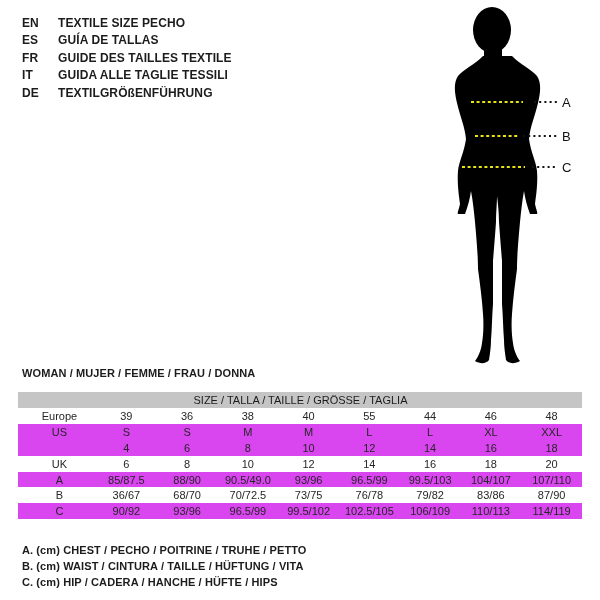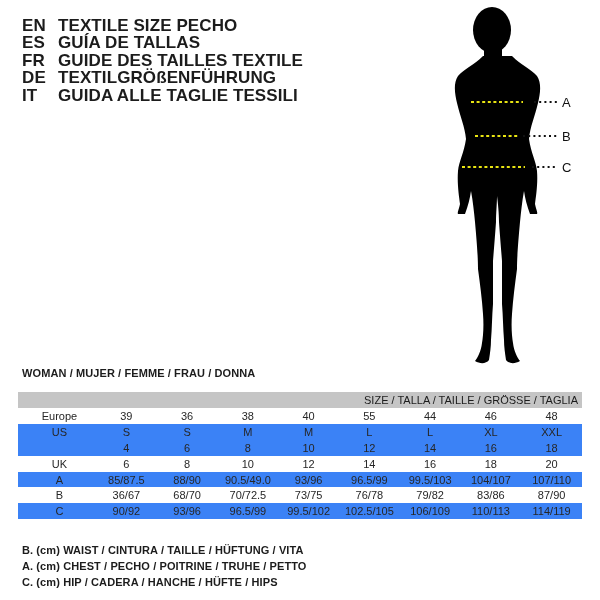--- a/index.html
+++ b/index.html
@@ -3,39 +3,39 @@
 <meta charset="utf-8">
 <style>
   html,body{margin:0;padding:0;}
   body{
     width:600px;height:600px;position:relative;background:#ffffff;
     font-family:"Liberation Sans","DejaVu Sans",sans-serif;
     color:#1c1c1c;overflow:hidden;
   }
   
   .lang-block{position:absolute;top:16px;left:22px;}
-  .lang-row{display:flex;height:17.4px;font-weight:bold;font-size:17px;letter-spacing:0.1px;}
+  .lang-row{display:flex;height:17.4px;font-weight:bold;font-size:12px;letter-spacing:0.1px;}
   .lang-code{width:36px;flex:0 0 36px;}
   
   .figure-wrap{position:absolute;left:385px;top:0;width:215px;height:380px;}
   
   .section-title{position:absolute;left:22px;top:367px;font-weight:bold;font-size:11px;letter-spacing:0.1px;}
   
   .size-table{
     position:absolute;left:18px;top:392px;width:564px;
     border-collapse:collapse;table-layout:fixed;font-size:11px;color:#262626;
   }
   .size-table col.label-col{width:78px;}
   .size-table th{
-    background:#c5c5c5;font-weight:normal;text-align:right;
+    background:#c5c5c5;font-weight:normal;text-align:center;
     padding:1px 4px 2px 5px;font-size:11px;color:#1c1c1c;height:13px;
   }
   .size-table td{height:15.9px;text-align:center;padding:0;white-space:nowrap;}
   .size-table td.row-label{text-align:center;padding-left:5px;}
-  .size-table tr.shaded{background:#3b82f6;}
+  .size-table tr.shaded{background:#d946ef;}
   
   .legend{position:absolute;left:22px;top:544px;}
   .legend-line{font-weight:bold;font-size:11px;height:16.2px;letter-spacing:0.1px;}
 </style>
 </head>
 <body>
 
 <div class="lang-block">
   <div class="lang-row">
     <span class="lang-code">EN</span>
@@ -43,26 +43,26 @@
   </div>
   <div class="lang-row">
     <span class="lang-code">ES</span>
     <span class="lang-text">GUÍA DE TALLAS</span>
   </div>
   <div class="lang-row">
     <span class="lang-code">FR</span>
     <span class="lang-text">GUIDE DES TAILLES TEXTILE</span>
   </div>
   <div class="lang-row">
+    <span class="lang-code">IT</span>
+    <span class="lang-text">GUIDA ALLE TAGLIE TESSILI</span>
+  </div>
+  <div class="lang-row">
     <span class="lang-code">DE</span>
     <span class="lang-text">TEXTILGRÖßENFÜHRUNG</span>
-  </div>
-  <div class="lang-row">
-    <span class="lang-code">IT</span>
-    <span class="lang-text">GUIDA ALLE TAGLIE TESSILI</span>
   </div>
 </div>
 
 <div class="figure-wrap">
   <svg width="215" height="380" viewBox="0 0 215 380">
 
     <ellipse cx="107" cy="30" rx="19" ry="23" fill="#000000"></ellipse>
 
     <rect x="99" y="38" width="18" height="30" fill="#000000"></rect>
 
@@ -217,16 +217,16 @@
       <td>99.5/102</td>
       <td>102.5/105</td>
       <td>106/109</td>
       <td>110/113</td>
       <td>114/119</td>
     </tr>
   </tbody>
 </table>
 
 <div class="legend">
+  <div class="legend-line">A. (cm) CHEST / PECHO / POITRINE / TRUHE / PETTO</div>
   <div class="legend-line">B. (cm) WAIST / CINTURA / TAILLE / HÜFTUNG / VITA</div>
-  <div class="legend-line">A. (cm) CHEST / PECHO / POITRINE / TRUHE / PETTO</div>
   <div class="legend-line">C. (cm) HIP / CADERA / HANCHE / HÜFTE / HIPS</div>
 </div>
 
 </body></html>

